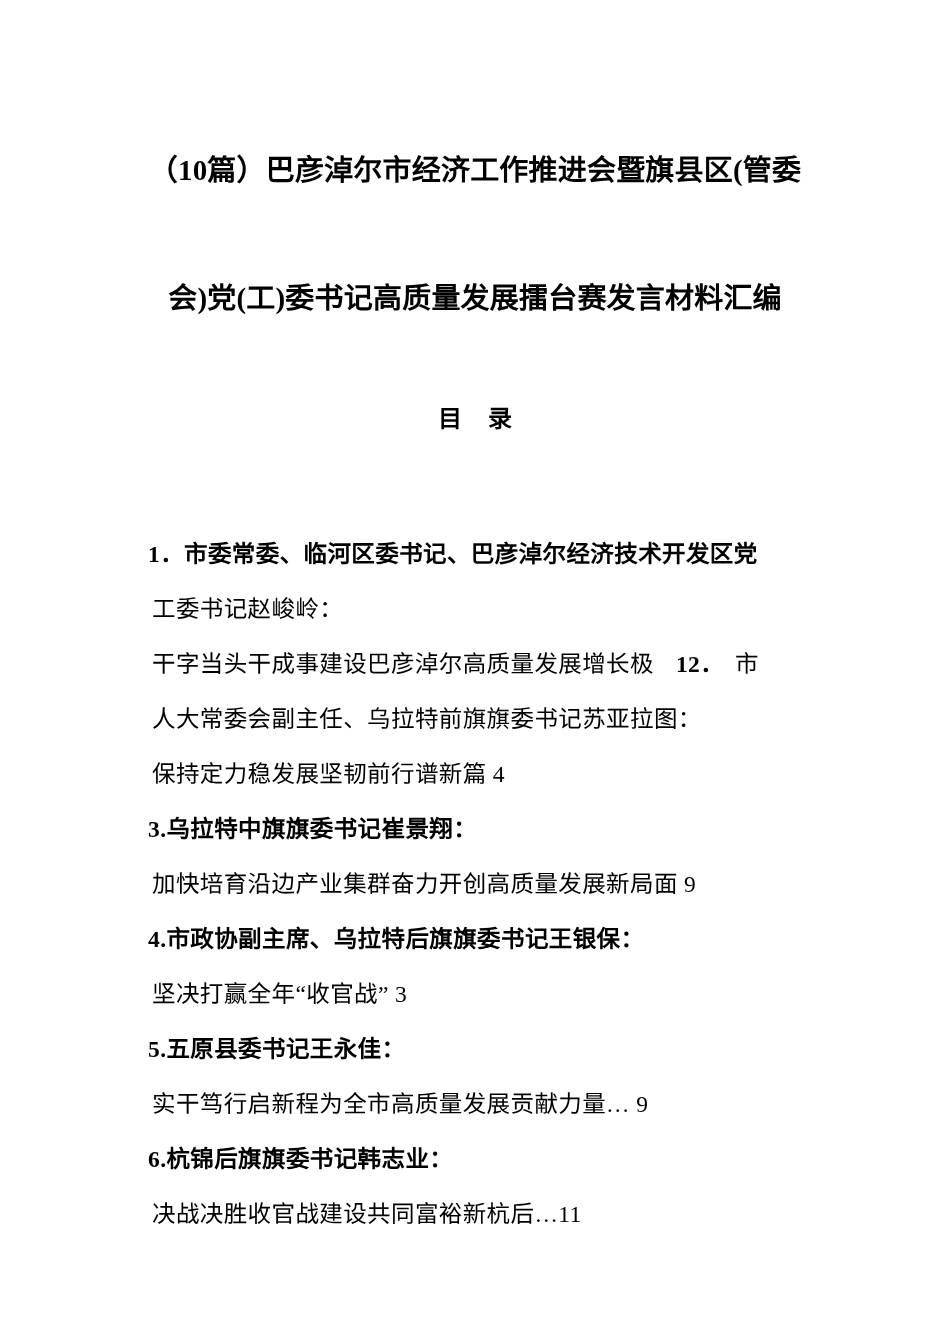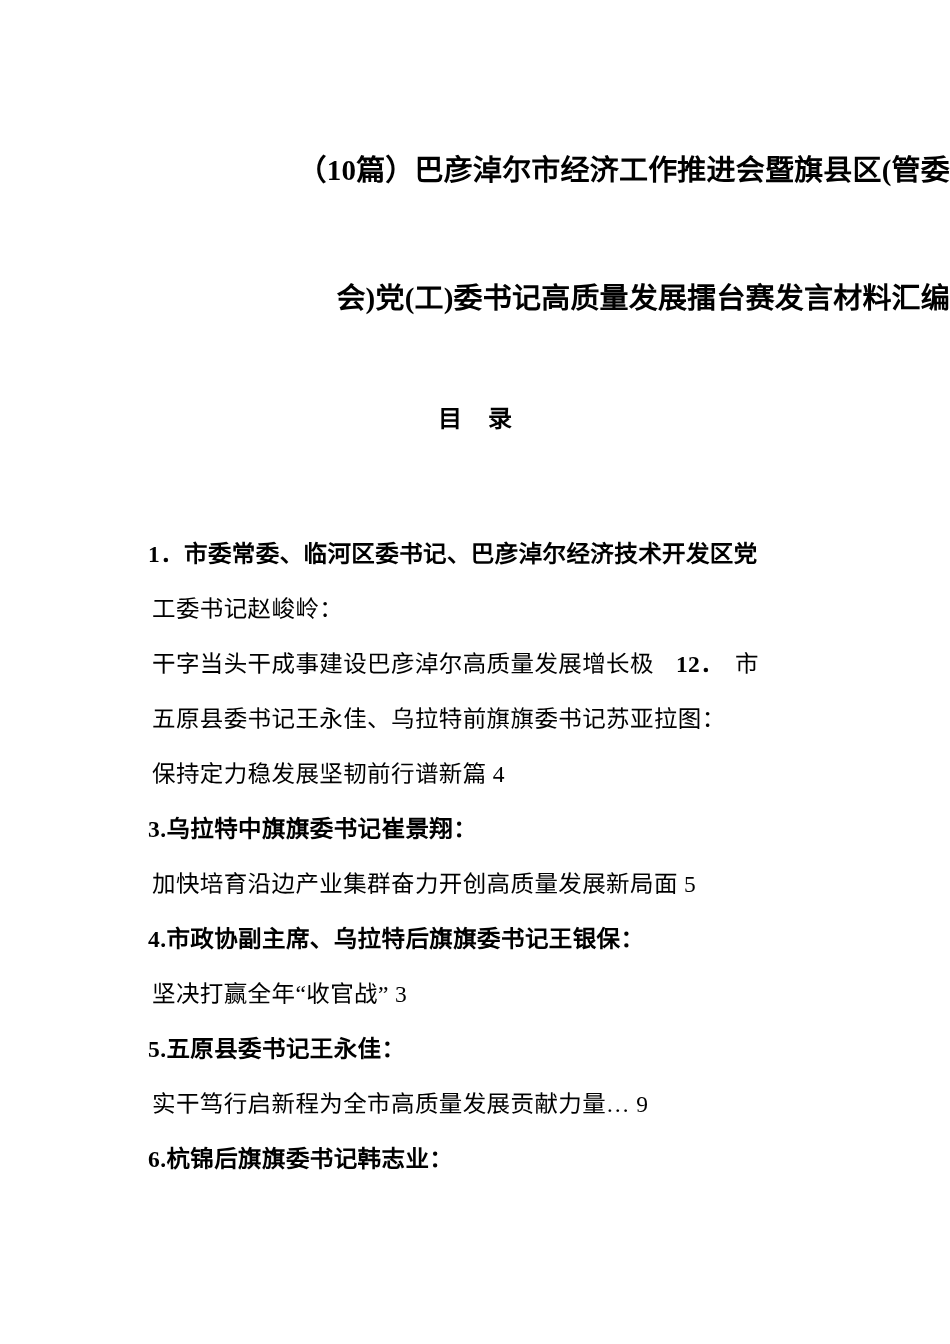--- a/index.html
+++ b/index.html
@@ -34,21 +34,20 @@
     width: 950px;
     text-align: center;
   }
   .doc-title .title-line {
     display: block;
     font-size: 29px;
     font-weight: bold;
     line-height: 1;
     letter-spacing: 0.2px;
     white-space: nowrap;
-    text-align: right;
   }
   .doc-title .title-line.line-1 {
     margin-bottom: 0;
     padding-top: 6px;
   }
   .doc-title .title-line.line-2 {
     margin-top: 99px;
   }
 
   
@@ -115,34 +114,35 @@
   <div class="toc-body">
 
     <span class="toc-line heading">1．市委常委、临河区委书记、巴彦淖尔经济技术开发区党</span>
 
     <span class="toc-line sub">工委书记赵峻岭：</span>
 
     <span class="toc-line sub">
       <span>干字当头干成事建设巴彦淖尔高质量发展增长极</span><span class="gap-wide"></span><span class="pg">12．</span><span class="gap-narrow"></span><span>市</span>
     </span>
 
-    <span class="toc-line sub">五原县委书记王永佳、乌拉特前旗旗委书记苏亚拉图：</span>
+    <span class="toc-line sub">人大常委会副主任、乌拉特前旗旗委书记苏亚拉图：</span>
 
     <span class="toc-line sub">保持定力稳发展坚韧前行谱新篇 4</span>
 
     <span class="toc-line heading">3.乌拉特中旗旗委书记崔景翔：</span>
 
-    <span class="toc-line sub">加快培育沿边产业集群奋力开创高质量发展新局面 5</span>
+    <span class="toc-line sub">加快培育沿边产业集群奋力开创高质量发展新局面 9</span>
 
     <span class="toc-line heading">4.市政协副主席、乌拉特后旗旗委书记王银保：</span>
 
     <span class="toc-line sub">坚决打赢全年“收官战” 3</span>
 
     <span class="toc-line heading">5.五原县委书记王永佳：</span>
 
     <span class="toc-line sub">实干笃行启新程为全市高质量发展贡献力量… 9</span>
 
     <span class="toc-line heading">6.杭锦后旗旗委书记韩志业：</span>
 
+    <span class="toc-line sub">决战决胜收官战建设共同富裕新杭后…11</span>
 
   </div>
 
 </div>
 
 </body></html>

